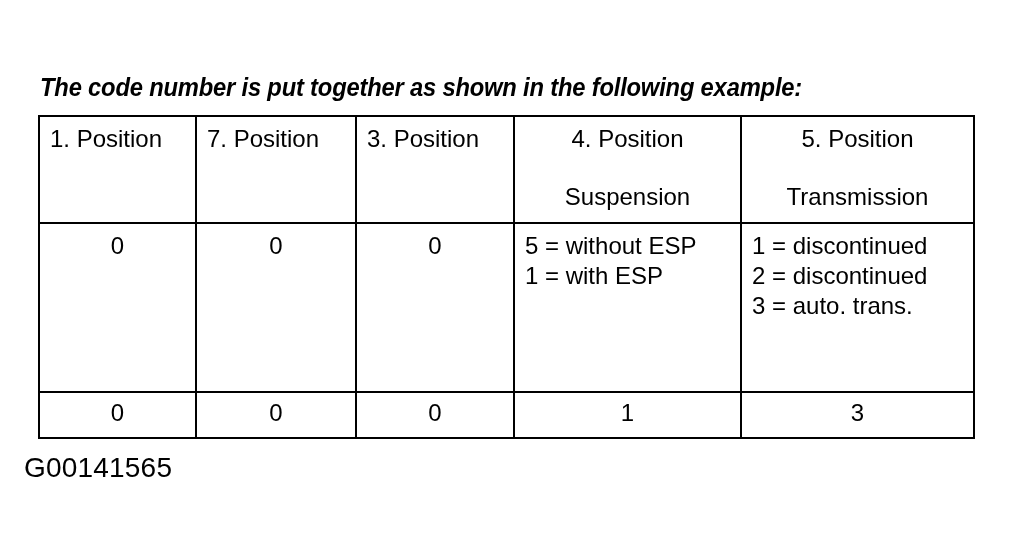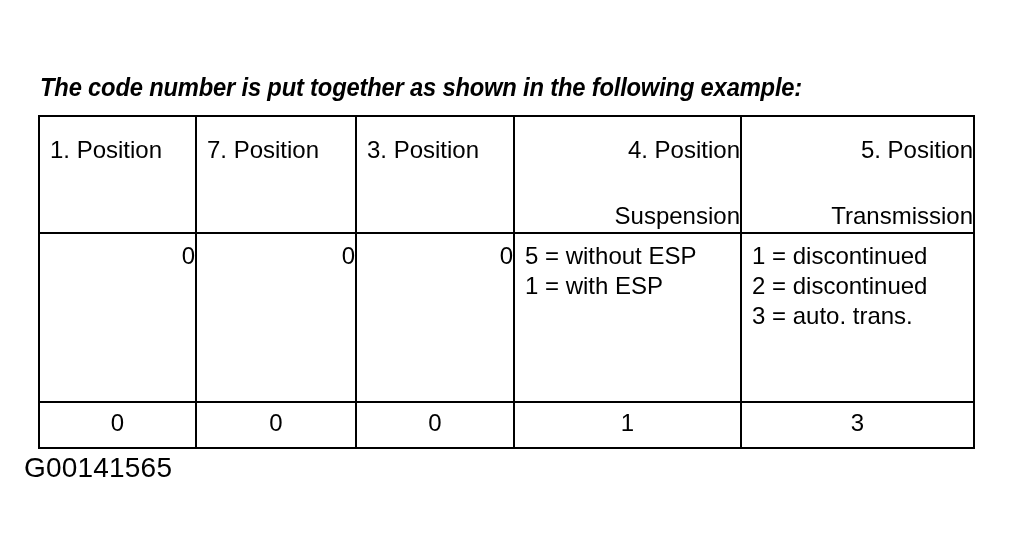--- a/index.html
+++ b/index.html
@@ -53,30 +53,30 @@
   .col-w2 { width: 160px; }
   .col-w3 { width: 158px; }
   .col-w4 { width: 227px; }
   .col-w5 { width: 233px; }
 
   
   .hdr-cell {
     height: 105px;
   }
   .hdr-inner {
-    padding-top: 19px;
+    padding-top: 8px;
   }
   .hdr-line {
     display: block;
     height: 30px;
   }
   .hdr-line.gap {
-    margin-top: 36px;
-  }
-  .center { text-align: right; }
+    margin-top: 28px;
+  }
+  .center { text-align: center; }
   .cell-pad-l { padding-left: 10px; }
 
   
   .mid-cell {
     height: 167px;
   }
   .mid-inner {
     padding-top: 8px;
   }
   .mid-line {

